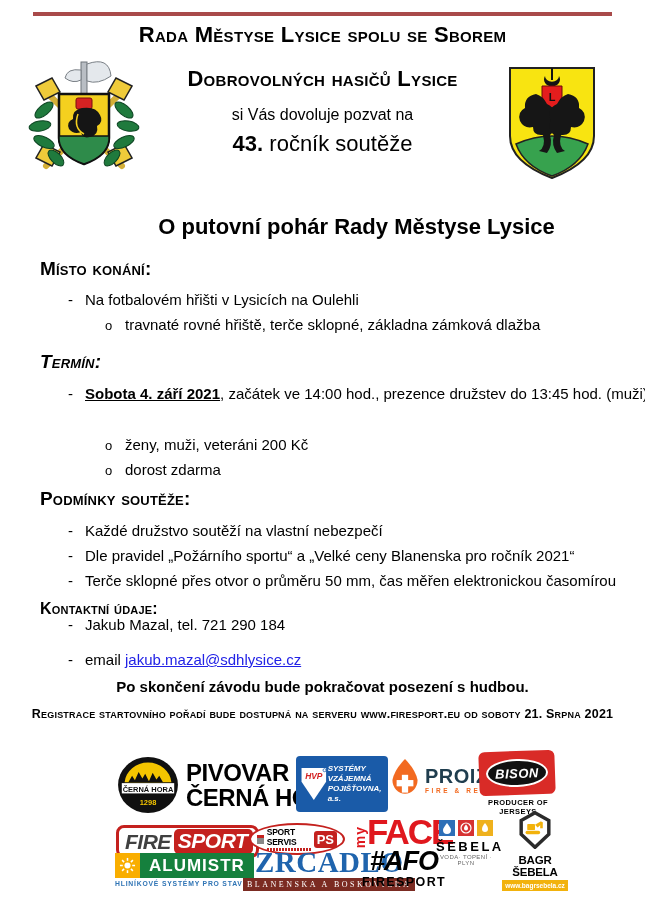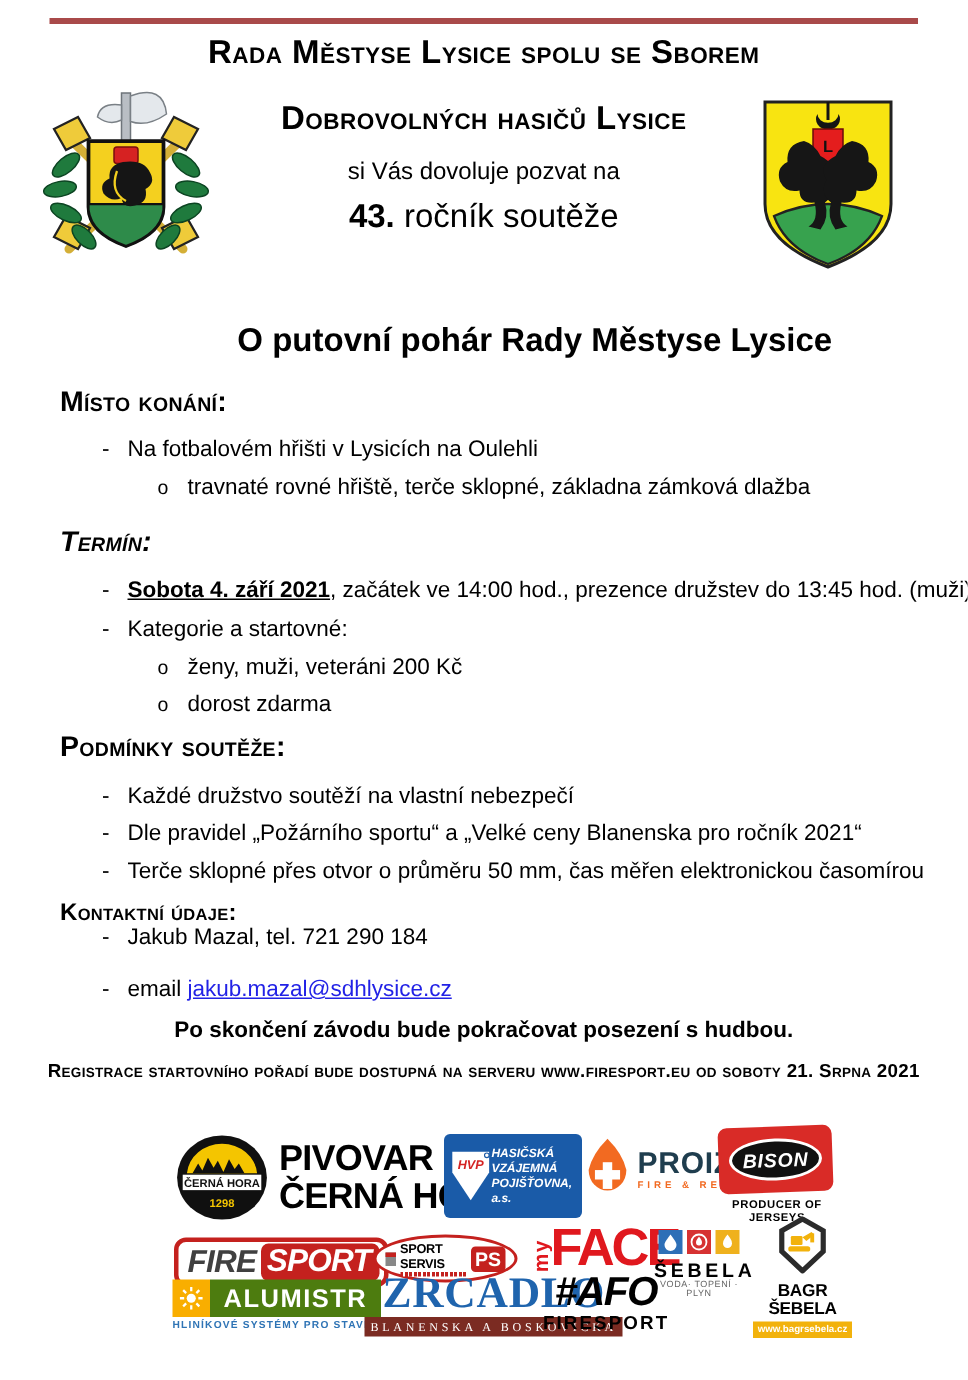--- a/index.html
+++ b/index.html
@@ -102,21 +102,21 @@
 
   
   .bagr { left:502px; top:811px; width:66px; text-align:center; }
   .bagr-name { font-weight:900; font-size:11.5px; letter-spacing:-.2px; margin-top:1px; }
   .bagr-web { background:#F2B20C; color:#fff; font-weight:700; font-size:6.5px; padding:2px 3px; margin-top:2px; }
 
   
   .alumistr { left:115px; top:853px; }
   .alu-row { display:flex; align-items:center; }
   .alu-sun { width:25px; height:25px; background:#F9AE00; display:flex; align-items:center; justify-content:center; }
-  .alu-box { background:#4d7c0f; color:#fff; font-weight:800; font-size:17px; letter-spacing:1px;
+  .alu-box { background:#15803d; color:#fff; font-weight:800; font-size:17px; letter-spacing:1px;
              height:25px; line-height:25px; padding:0 9px; }
   .alu-sub { margin-top:2px; font-weight:700; font-size:6.8px; color:#2F74B5; letter-spacing:.8px; }
 
   
   .zrcadlo { left:243px; top:848px; text-align:center; }
   .zrc-name { font-family:"Liberation Serif", serif; font-weight:bold; font-size:29px; color:#1F64AD;
               letter-spacing:.5px; line-height:29px; }
   .zrc-bar { background:#7B2B22; color:#fff; font-family:"Liberation Serif", serif; font-size:8px;
              letter-spacing:2.5px; padding:2px 4px; margin-top:1px; }
 
@@ -188,23 +188,20 @@
     <span class="mark">o</span><span>travnaté rovné hřiště, terče sklopné, základna zámková dlažba</span>
   </div>
   <div class="row dash-row" style="top:291px">
     <span class="mark">-</span><span>Na fotbalovém hřišti v Lysicích na Oulehli</span>
   </div>
 
   <div class="sec-h italic" style="top:351px">Termín:</div>
   <div class="row dash-row" style="top:385px">
     <span class="mark">-</span><span class="bold-underline">Sobota 4. září 2021</span><span>, začátek ve 14:00 hod., prezence družstev do 13:45 hod. (muži)</span>
   </div>
-  <div class="row dash-row" style="top:411px">
-    <span class="mark">-</span><span>Kategorie a startovné:</span>
-  </div>
   <div class="row circ-row" style="top:436px">
     <span class="mark">o</span><span>ženy, muži, veteráni 200 Kč</span>
   </div>
   <div class="row circ-row" style="top:461px">
     <span class="mark">o</span><span>dorost zdarma</span>
   </div>
 
   <div class="sec-h" style="top:488px">Podmínky soutěže:</div>
   <div class="row dash-row" style="top:522px">
     <span class="mark">-</span><span>Každé družstvo soutěží na vlastní nebezpečí</span>
@@ -242,21 +239,21 @@
     </div>
   </div>
 
   <div class="logo hvp">
     <svg width="34" height="46" viewBox="0 0 36 46">
       <path d="M2 2 h32 v18 l-16 24 -16 -24 z" fill="#fff"></path>
       <text x="18" y="17" text-anchor="middle" font-size="11" font-weight="bold" font-style="italic" fill="#D42323">HVP</text>
       <circle cx="32" cy="5" r="2" fill="none" stroke="#1A5BA8" stroke-width="1"></circle>
     </svg>
     <div class="hvp-text">
-      <div>HASIČSKÁ</div>
+      <div>SYSTÉMY</div>
       <div>VZÁJEMNÁ</div>
       <div>POJIŠŤOVNA, a.s.</div>
     </div>
   </div>
 
   <div class="logo proizs">
     <svg width="32" height="44" viewBox="0 0 30 42">
       <path d="M15 2 q10 10 12 20 a12 13 0 1 1 -24 0 q2 -10 12 -20 z" fill="#F26A21"></path>
       <rect x="12" y="17" width="6" height="17" fill="#fff"></rect>
       <rect x="7" y="22" width="16" height="6" fill="#fff"></rect>

